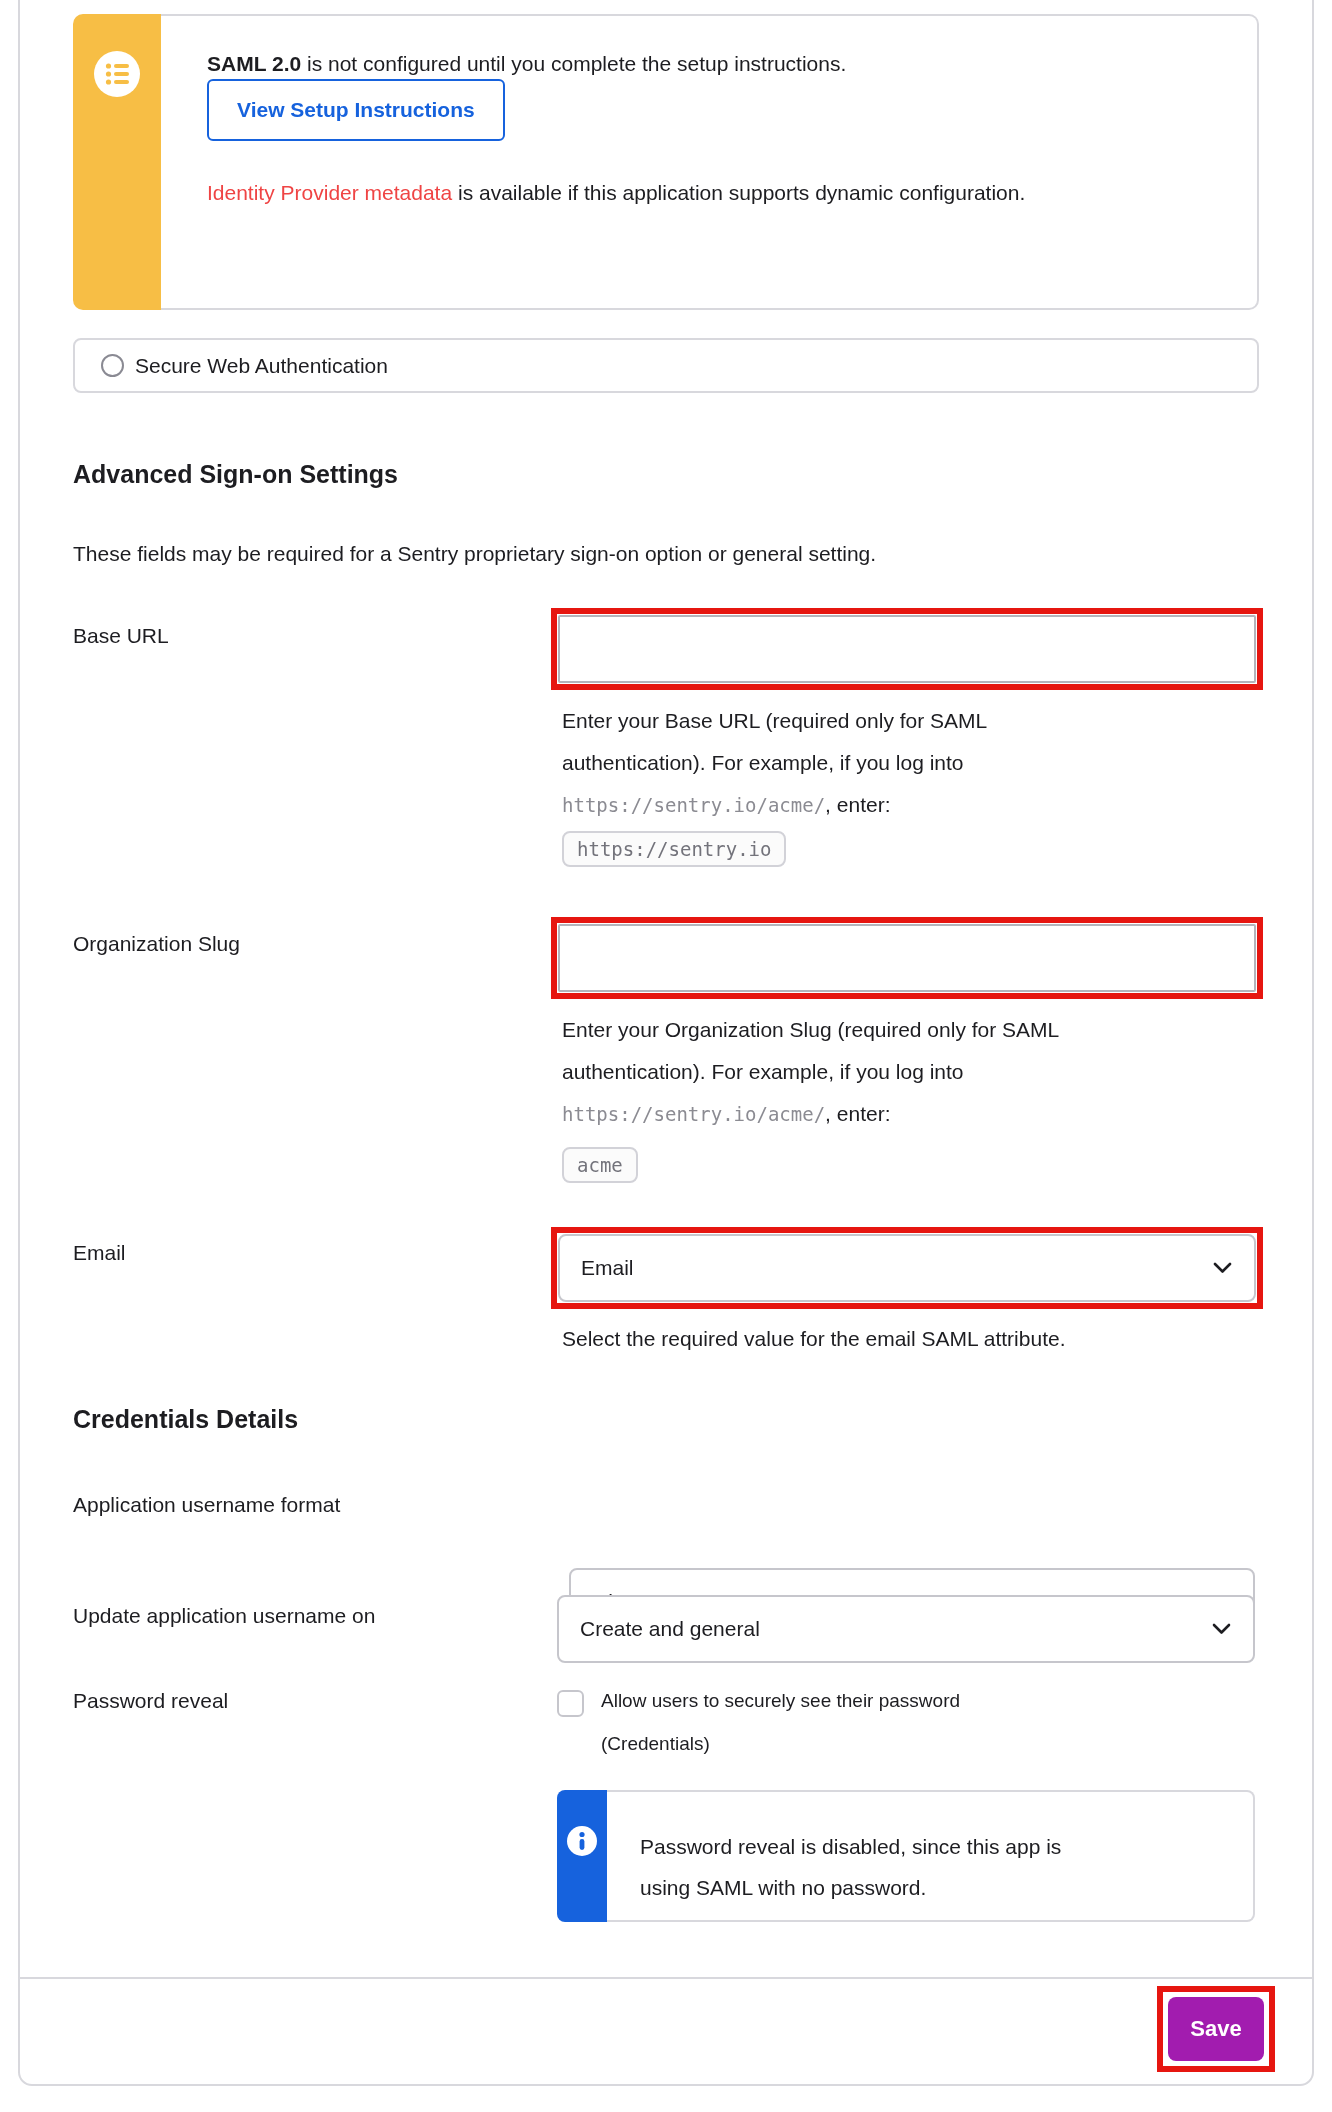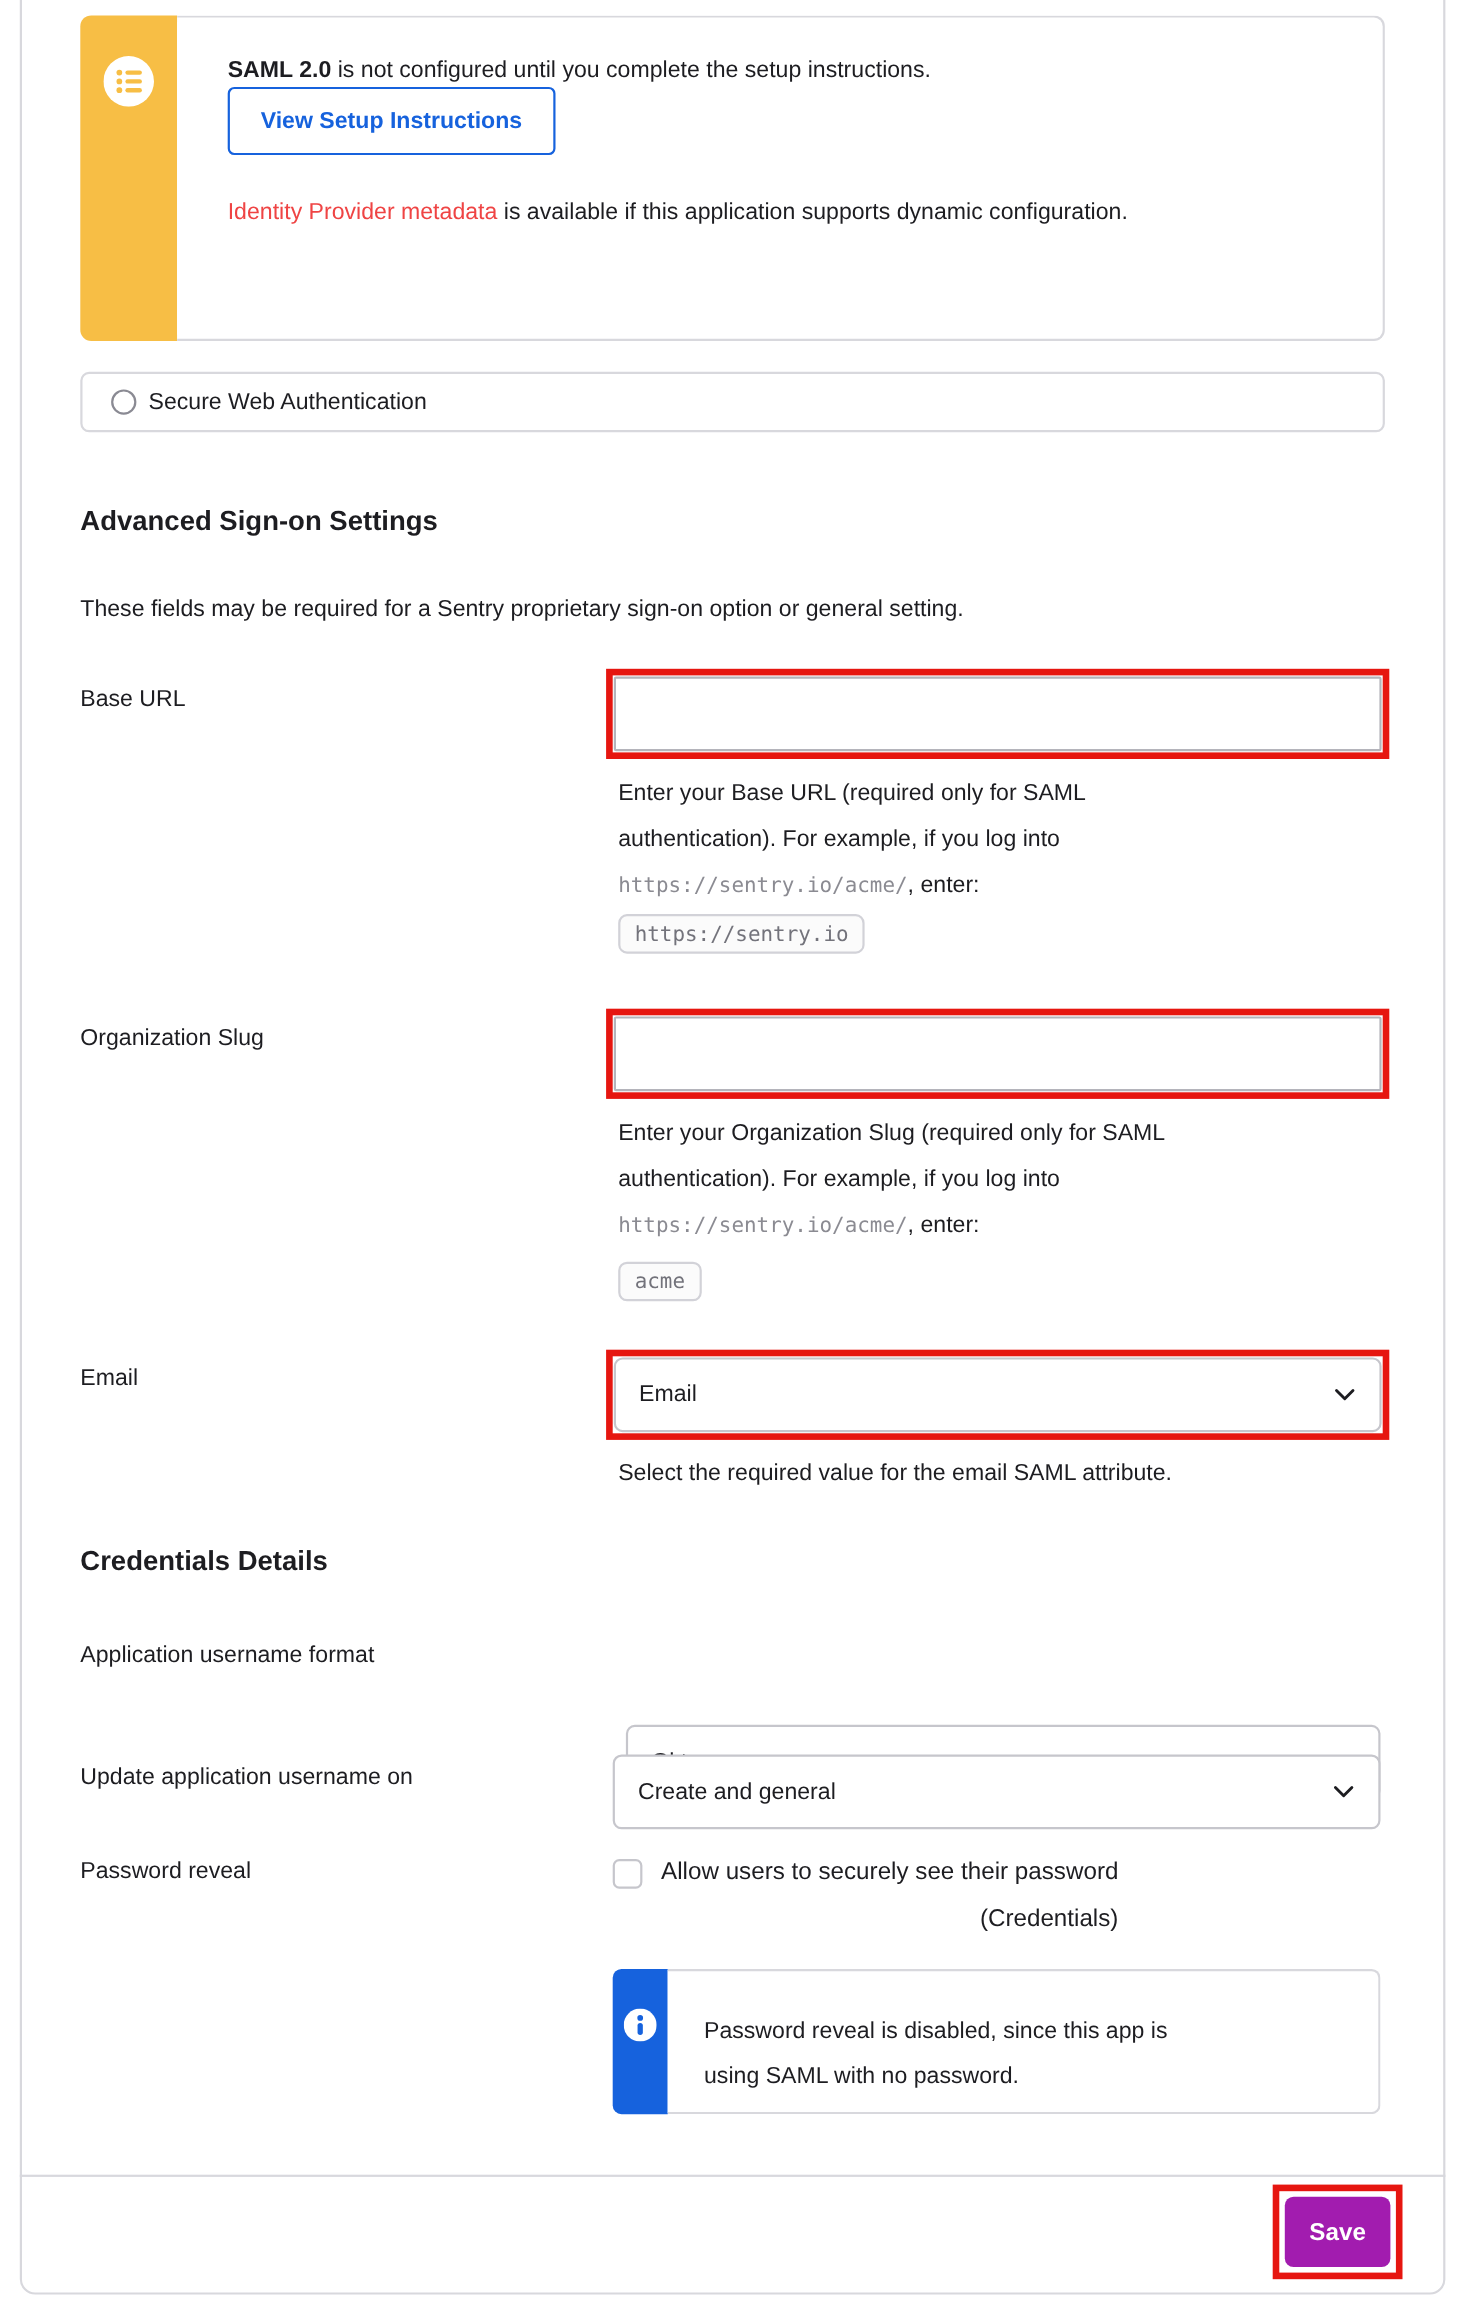--- a/index.html
+++ b/index.html
@@ -102,21 +102,21 @@
     padding:5px 13px;
   }
 
   
   .checkbox {
     position:absolute; left:557px; top:1690px;
     width:27px; height:27px;
     border:2px solid #c6c6cc; border-radius:6px; background:#ffffff;
     cursor:pointer;
   }
-  .checkbox-text { position:absolute; left:601px; top:1679px; font-size:22px; line-height:43px;text-align:right; }
+  .checkbox-text { position:absolute; left:601px; top:1679px; font-size:19px; line-height:43px; }
 
   
   .info-banner { position:absolute; left:557px; top:1790px; width:698px; height:132px; }
   .info-stripe {
     position:absolute; left:0; top:0; width:50px; height:100%;
     background:#1662dd; border-radius:8px 0 0 8px;
   }
   .info-icon { position:absolute; left:10px; top:36px; width:30px; height:30px; }
   .info-content {
     position:absolute; left:50px; right:0; top:0; height:100%;

